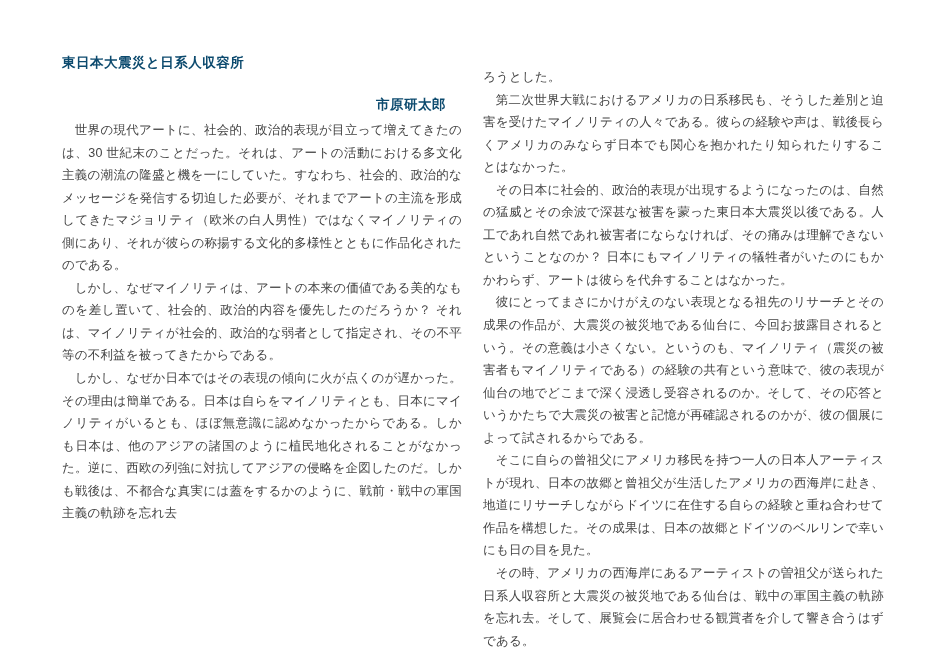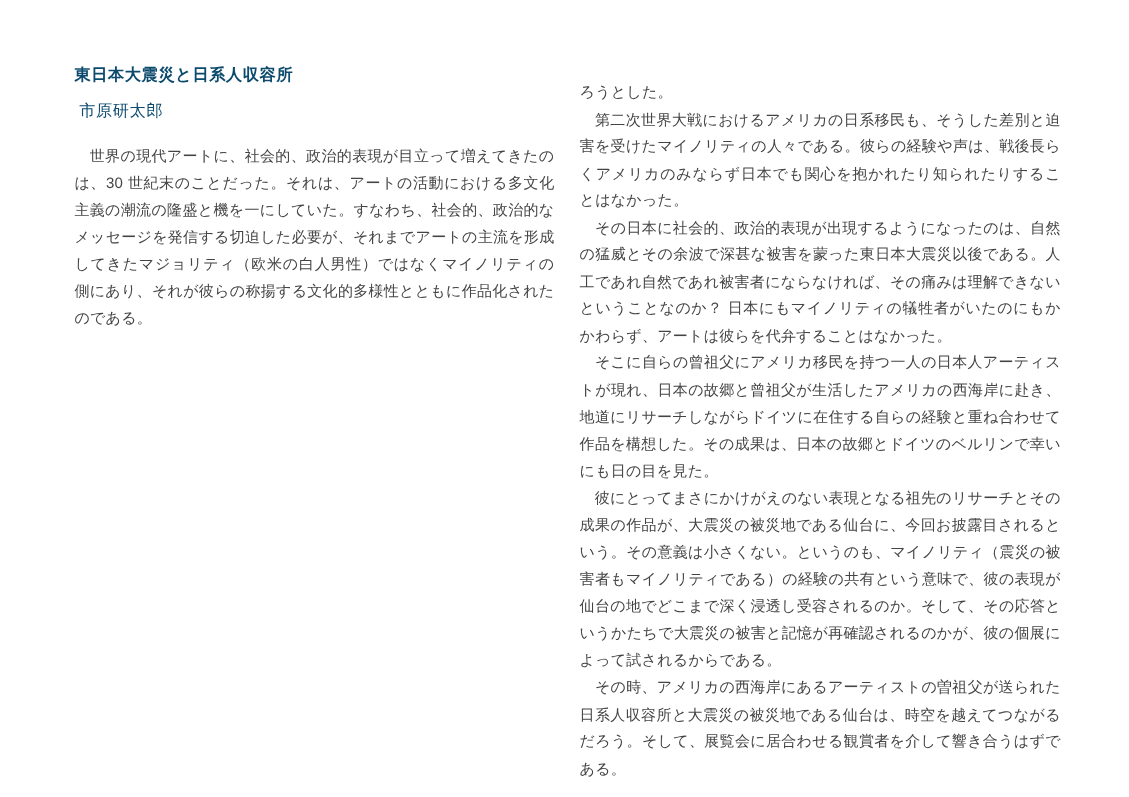--- a/index.html
+++ b/index.html
@@ -26,22 +26,23 @@
     font-weight: bold;
     line-height: 26px;
     letter-spacing: 0.5px;
   }
   .doc-title {
     margin: 0;
     font-size: 13.5px;
     font-weight: bold;
   }
   .doc-author {
-    margin: 4px;
-    font-weight: normal;
+    margin: 16px;
+    font-weight: bold;
+    text-align: right;
   }
   .col {
     position: absolute;
     width: 400px;
     color: #444444;
     font-size: 12.5px;
     line-height: 22.55px;
     text-align: justify;
     text-justify: inter-character;
     line-break: strict;
@@ -67,24 +68,26 @@
 
 <div class="page">
 
   <header class="title-block">
     <h1 class="doc-title">東日本大震災と日系人収容所</h1>
     <div class="doc-author">市原研太郎</div>
   </header>
 
   <section class="col col-left">
     <p class="para">　世界の現代アートに、社会的、政治的表現が目立って増えてきたのは、30 世紀末のことだった。それは、アートの活動における多文化主義の潮流の隆盛と機を一にしていた。すなわち、社会的、政治的なメッセージを発信する切迫した必要が、それまでアートの主流を形成してきたマジョリティ（欧米の白人男性）ではなくマイノリティの側にあり、それが彼らの称揚する文化的多様性とともに作品化されたのである。</p>
+    <p class="para">　しかし、なぜマイノリティは、アートの本来の価値である美的なものを差し置いて、社会的、政治的内容を優先したのだろうか？ それは、マイノリティが社会的、政治的な弱者として指定され、その不平等の不利益を被ってきたからである。</p>
+    <p class="para">　しかし、なぜか日本ではその表現の傾向に火が点くのが遅かった。その理由は簡単である。日本は自らをマイノリティとも、日本にマイノリティがいるとも、ほぼ無意識に認めなかったからである。しかも日本は、他のアジアの諸国のように植民地化されることがなかった。逆に、西欧の列強に対抗してアジアの侵略を企図したのだ。しかも戦後は、不都合な真実には蓋をするかのように、戦前・戦中の軍国主義の軌跡を忘れ去</p>
   </section>
 
   <section class="col col-right">
     <p class="para">ろうとした。</p>
     <p class="para">　第二次世界大戦におけるアメリカの日系移民も、そうした差別と迫害を受けたマイノリティの人々である。彼らの経験や声は、戦後長らくアメリカのみならず日本でも関心を抱かれたり知られたりすることはなかった。</p>
     <p class="para">　その日本に社会的、政治的表現が出現するようになったのは、自然の猛威とその余波で深甚な被害を蒙った東日本大震災以後である。人工であれ自然であれ被害者にならなければ、その痛みは理解できないということなのか？ 日本にもマイノリティの犠牲者がいたのにもかかわらず、アートは彼らを代弁することはなかった。</p>
+    <p class="para">　彼にとってまさにかけがえのない表現となる祖先のリサーチとその成果の作品が、大震災の被災地である仙台に、今回お披露目されるという。その意義は小さくない。というのも、マイノリティ（震災の被害者もマイノリティである）の経験の共有という意味で、彼の表現が仙台の地でどこまで深く浸透し受容されるのか。そして、その応答というかたちで大震災の被害と記憶が再確認されるのかが、彼の個展によって試されるからである。</p>
     <p class="para">　そこに自らの曾祖父にアメリカ移民を持つ一人の日本人アーティストが現れ、日本の故郷と曾祖父が生活したアメリカの西海岸に赴き、地道にリサーチしながらドイツに在住する自らの経験と重ね合わせて作品を構想した。その成果は、日本の故郷とドイツのベルリンで幸いにも日の目を見た。</p>
-    <p class="para">　彼にとってまさにかけがえのない表現となる祖先のリサーチとその成果の作品が、大震災の被災地である仙台に、今回お披露目されるという。その意義は小さくない。というのも、マイノリティ（震災の被害者もマイノリティである）の経験の共有という意味で、彼の表現が仙台の地でどこまで深く浸透し受容されるのか。そして、その応答というかたちで大震災の被害と記憶が再確認されるのかが、彼の個展によって試されるからである。</p>
-    <p class="para">　その時、アメリカの西海岸にあるアーティストの曽祖父が送られた日系人収容所と大震災の被災地である仙台は、時空を越えてつながるだろう。そして、展覧会に居合わせる観賞者を介して響き合うはずである。</p>
+    <p class="para">　その時、アメリカの西海岸にあるアーティストの曽祖父が送られた日系人収容所と大震災の被災地である仙台は、戦中の軍国主義の軌跡を忘れ去。そして、展覧会に居合わせる観賞者を介して響き合うはずである。</p>
   </section>
 
 </div>
 
 </body></html>

